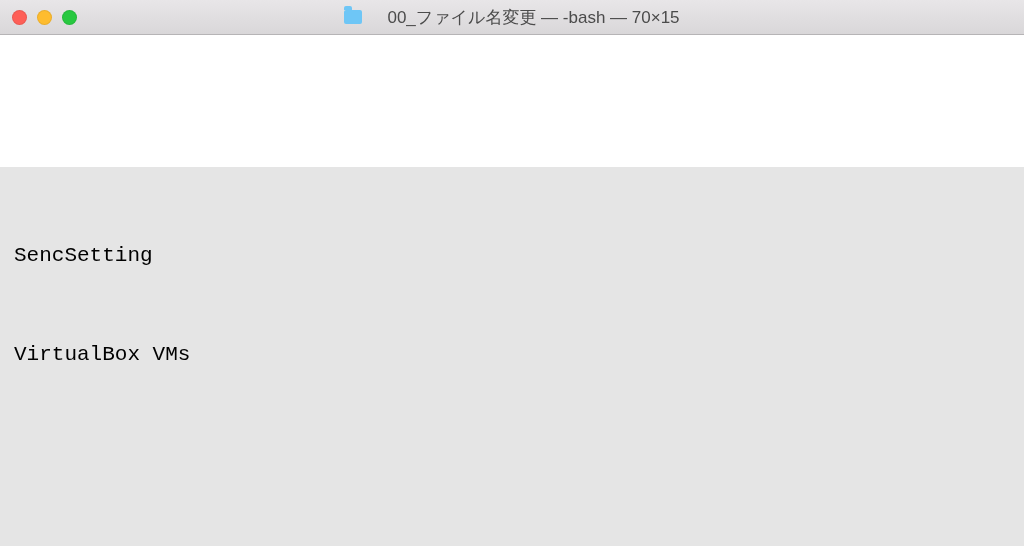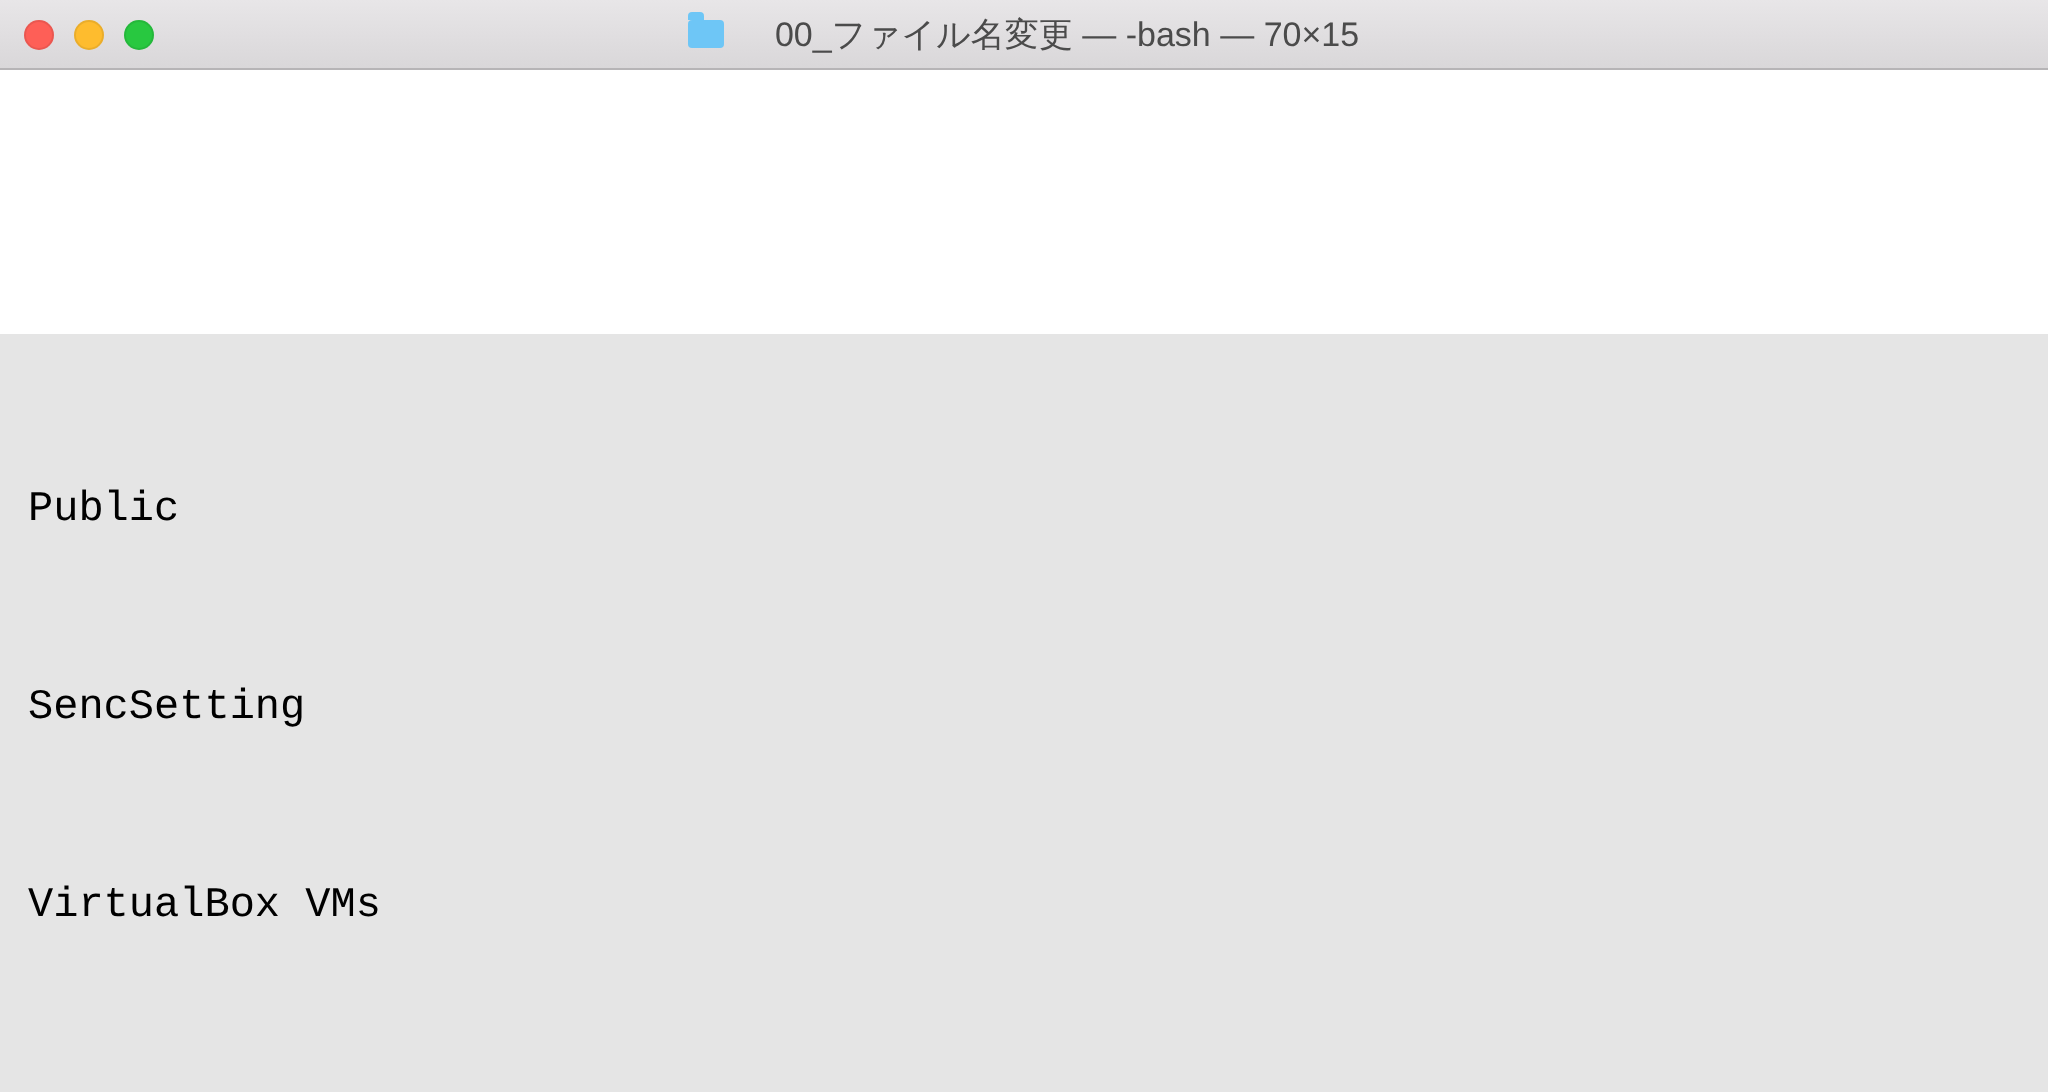--- a/index.html
+++ b/index.html
@@ -89,21 +89,20 @@
   <div class="title">
     <span class="folder-icon"></span>
     <span>00_ファイル名変更 — -bash — 70×15</span>
   </div>
 </div>
 
 <div class="term">
 
   
   <div class="upper">
-    <div>Public</div>
     <div>SencSetting</div>
     <div>VirtualBox VMs</div>
     
     
 
     
     
 
     
     

